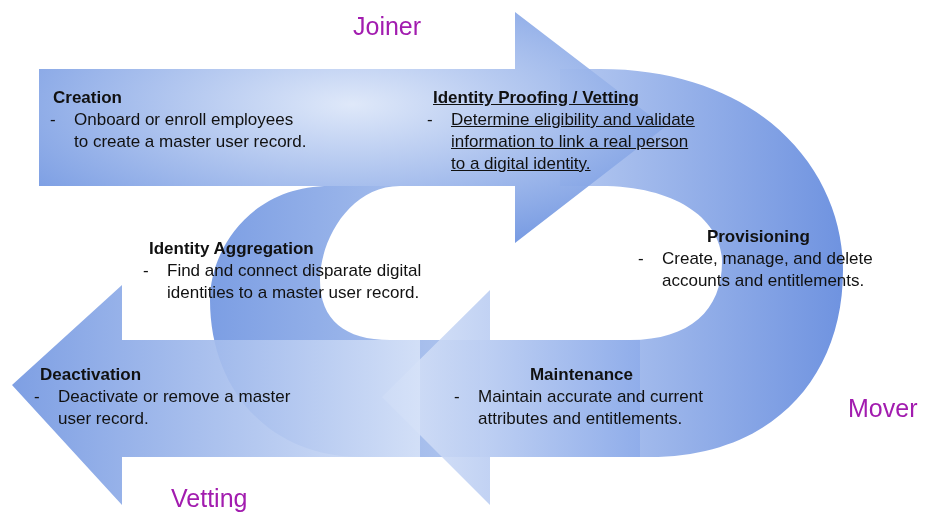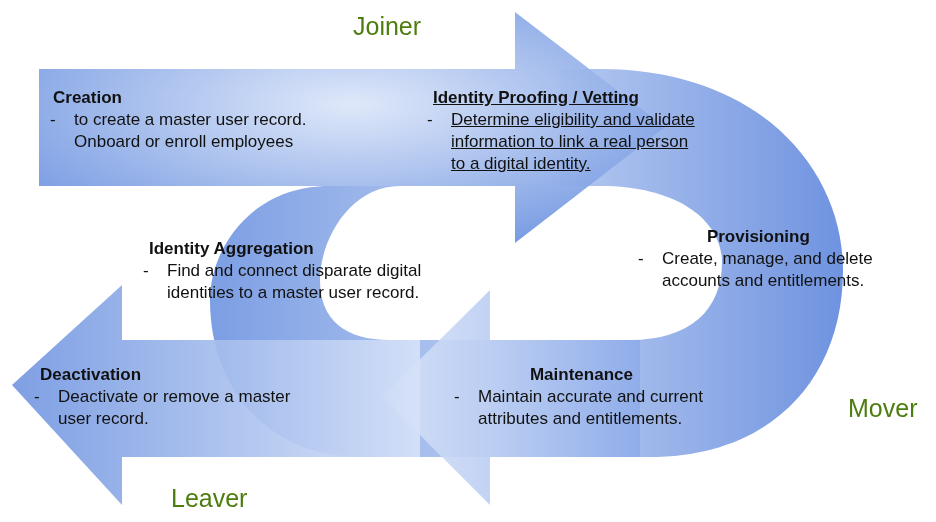--- a/index.html
+++ b/index.html
@@ -1,19 +1,19 @@
 <!DOCTYPE html>
 <html><head>
   <meta charset="utf-8">
   <style>
     html, body { margin: 0; padding: 0; background: #ffffff; }
     body { width: 936px; height: 522px; position: relative; overflow: hidden;
            font-family: "Liberation Sans", sans-serif; color: #111; }
     svg.shapes { position: absolute; left: 0; top: 0; }
-    .stage-label { position: absolute; font-size: 25px; color: #4d7c0f; white-space: nowrap; }
+    .stage-label { position: absolute; font-size: 25px; color: #a21caf; white-space: nowrap; }
     .step { position: absolute; font-size: 17px; line-height: 22px; }
     .step-title { font-weight: bold; font-size: 17px; display: block; }
     .step-desc { position: relative; padding-left: 24px; display: block; }
     .step-desc .dash { position: absolute; left: 0; top: 0; }
   </style>
 </head>
 <body>
 
 <svg class="shapes" width="936" height="522" viewBox="0 0 936 522">
   <defs>
@@ -45,28 +45,28 @@
 
   <path d="M 39 69 L 515 69 L 515 12 L 665 127 L 515 243 L 515 186 L 39 186 Z" fill="url(#gTop)" opacity="0.95"></path>
 
   <path d="M 382 397 L 490 290 L 490 340 L 640 340 L 640 457 L 490 457 L 490 505 Z" fill="url(#gMaint)" opacity="0.9"></path>
 
   <path d="M 12 385 L 122 285 L 122 340 L 420 340 L 420 457 L 122 457 L 122 505 Z" fill="url(#gLeft)" opacity="0.92"></path>
 </svg>
 
 <div class="stage-label" style="left:353px; top:12px;">Joiner</div>
 <div class="stage-label" style="left:848px; top:394px;">Mover</div>
-<div class="stage-label" style="left:171px; top:484px;">Leaver</div>
+<div class="stage-label" style="left:171px; top:484px;">Vetting</div>
 
 <div class="step" style="left:50px; top:87px;">
   <span class="step-title" style="padding-left:3px;">Creation</span>
   <span class="step-desc">
     <span class="dash">-</span>
+    <span style="display:block">Onboard or enroll employees</span>
     <span style="display:block">to create a master user record.</span>
-    <span style="display:block">Onboard or enroll employees</span>
   </span>
 </div>
 
 <div class="step" style="left:427px; top:87px;text-decoration:underline;">
   <span class="step-title" style="padding-left:6px;">Identity Proofing / Vetting</span>
   <span class="step-desc">
     <span class="dash">-</span>
     <span style="display:block">Determine eligibility and validate</span>
     <span style="display:block">information to link a real person</span>
     <span style="display:block">to a digital identity.</span>

